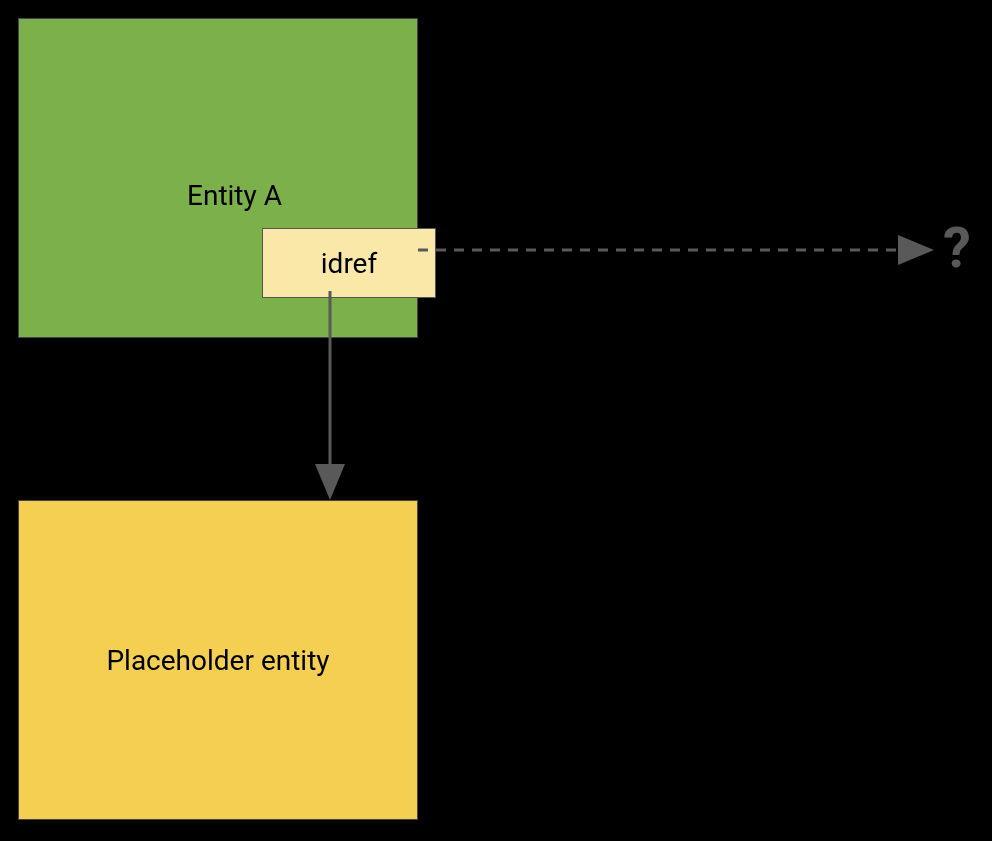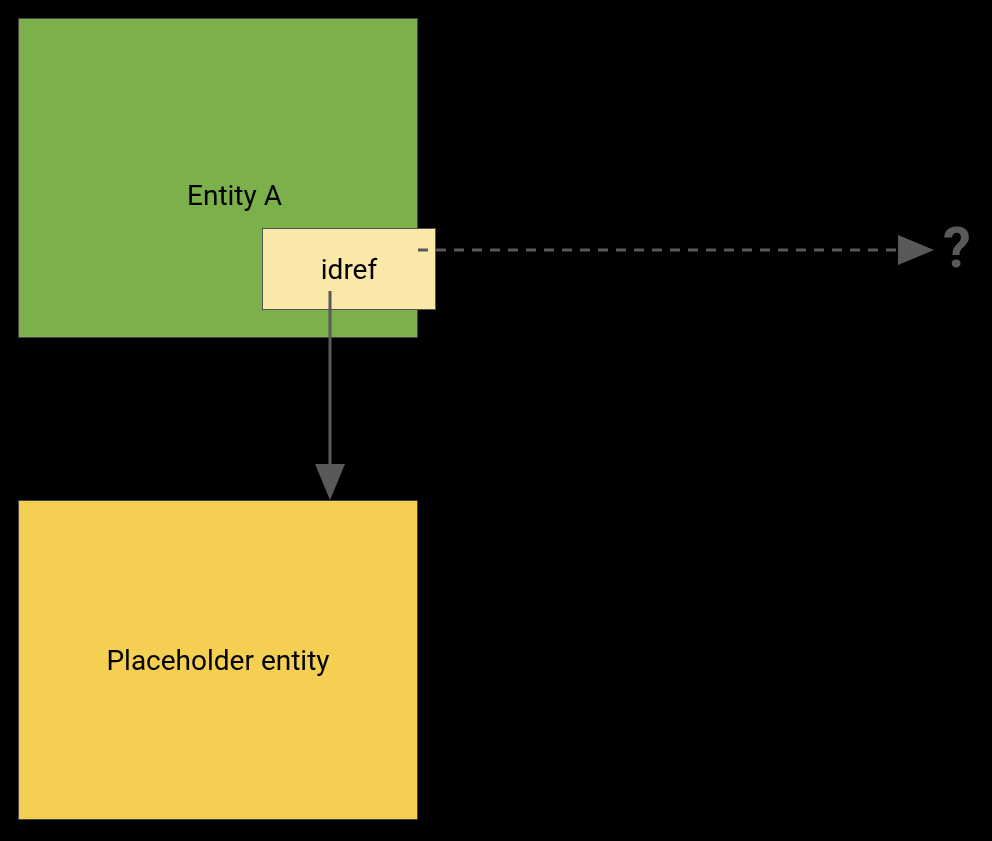--- a/index.html
+++ b/index.html
@@ -28,21 +28,21 @@
       left: 168px;
       top: 160px;
       font-size: 28px;
       color: #000000;
     }
     .idref-box {
       position: absolute;
       left: 243px;
       top: 209px;
       width: 174px;
-      height: 82px;
+      height: 70px;
       background: #fae8a8;
       border: 1px solid #555;
       display: flex;
       align-items: center;
       justify-content: center;
     }
     .idref-label {
       font-size: 28px;
       color: #000;
     }

